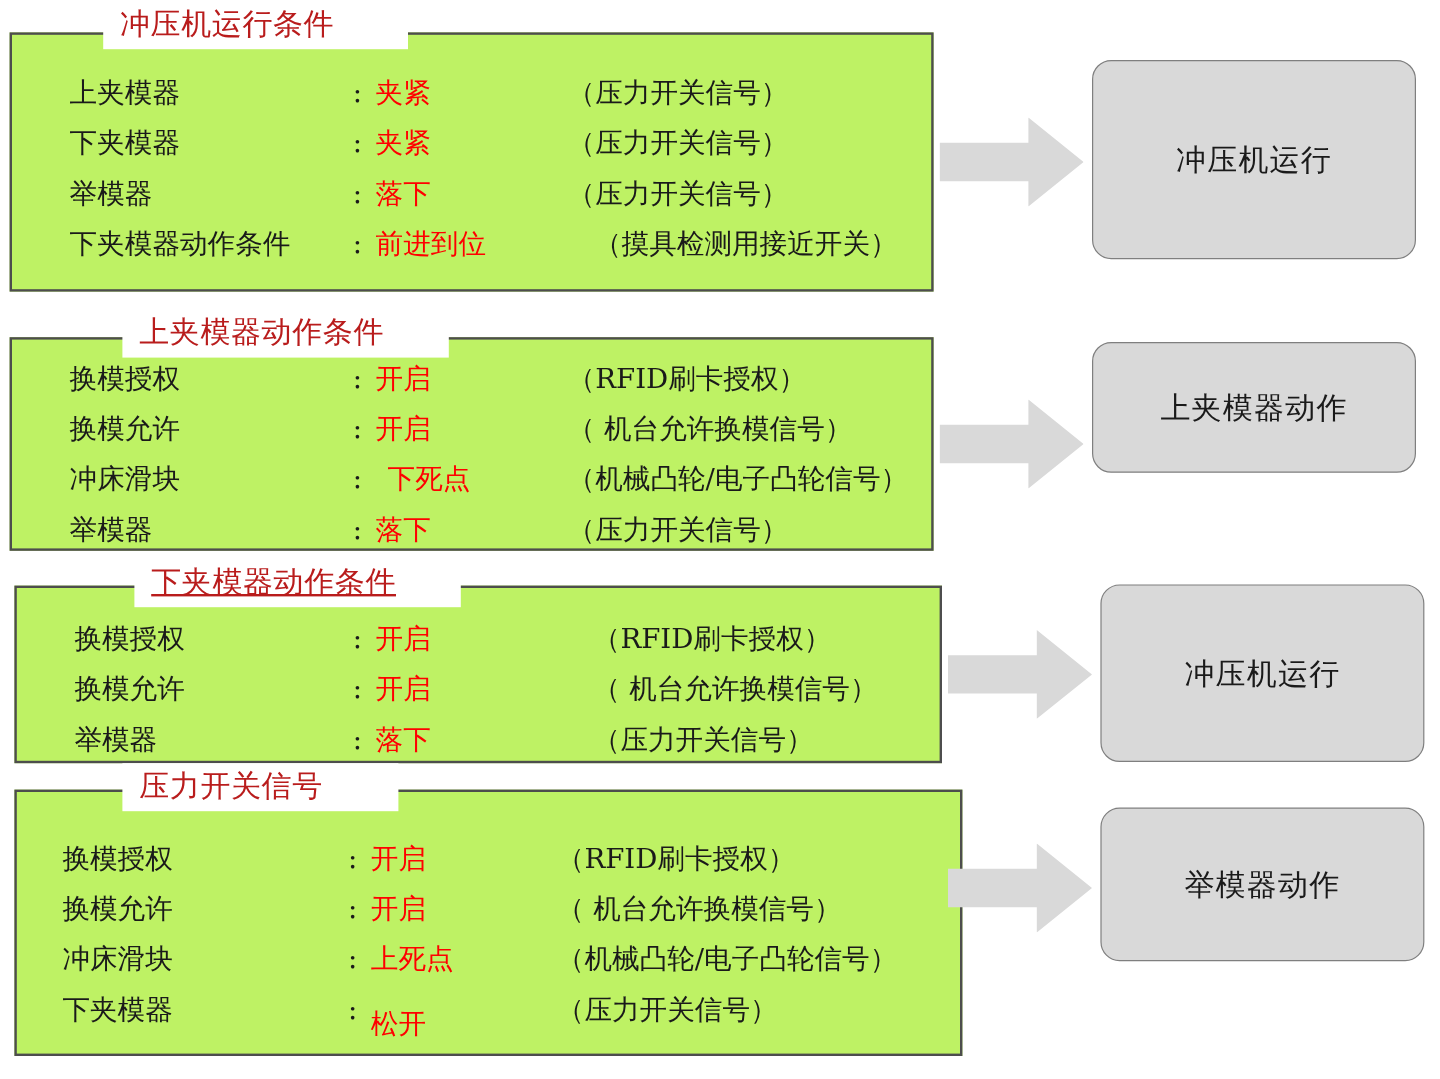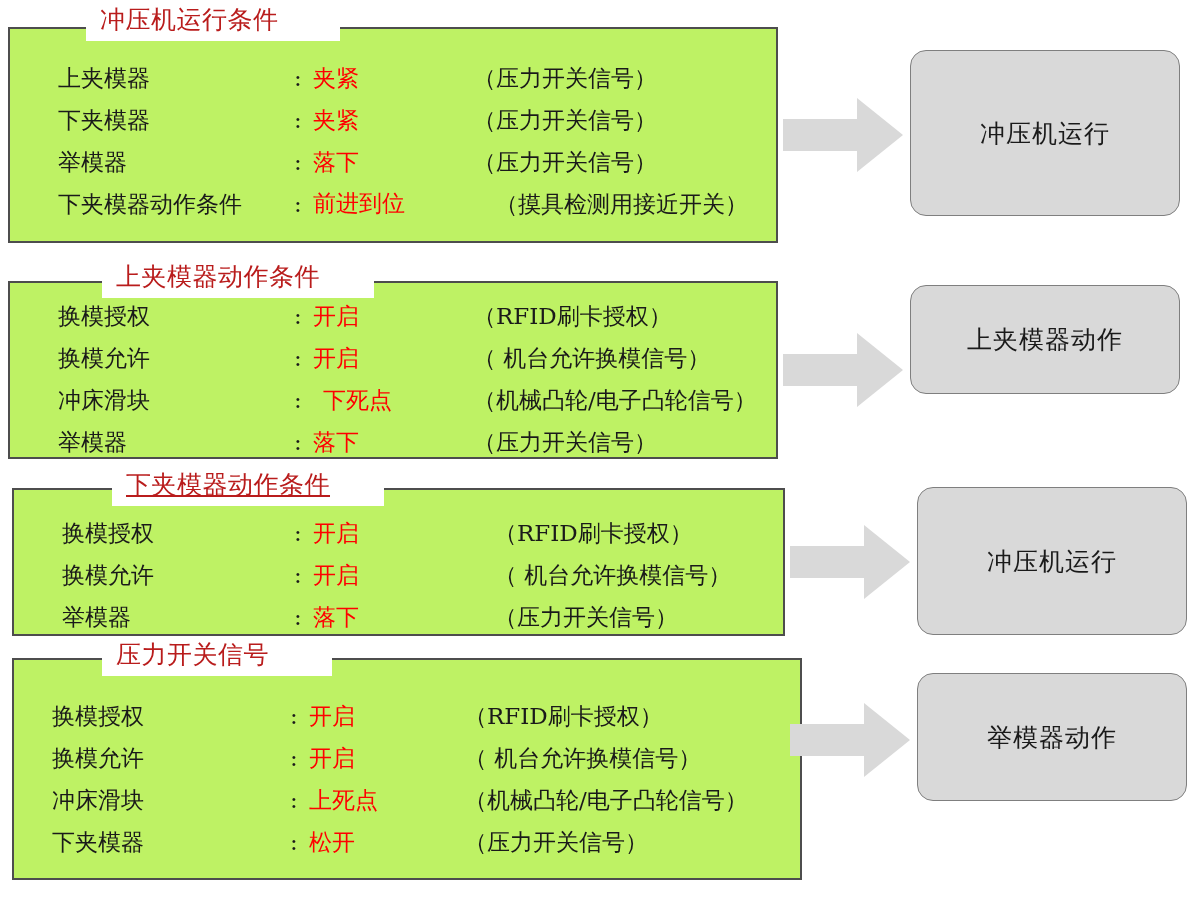--- a/index.html
+++ b/index.html
@@ -229,21 +229,21 @@
     </div>
     <div class="row" style="left:38px; top:119px;">
       <span class="lbl">冲床滑块</span>
       <span class="colon" style="left:238px;">:</span>
       <span class="val" style="left:257px;">上死点</span>
       <span class="note" style="left:412px;">（机械凸轮/电子凸轮信号）</span>
     </div>
     <div class="row" style="left:38px; top:161px;">
       <span class="lbl">下夹模器</span>
       <span class="colon" style="left:238px;">:</span>
-      <span class="val" style="left:257px;">松开</span>
+      <span class="val" style="left:257px;margin-top:12px;">松开</span>
       <span class="note" style="left:412px;">（压力开关信号）</span>
     </div>
   </div>
 </div>
 <div class="panel-title" style="left:102px; top:636px; width:230px; height:40px;">压力开关信号</div>
 
 <div class="arrow" style="left:790px; top:703px;">
   <svg viewBox="0 0 120 74" preserveAspectRatio="none">
     <polygon points="0,21 74,21 74,0 120,37 74,74 74,53 0,53" fill="#d9d9d9"></polygon>
   </svg>

